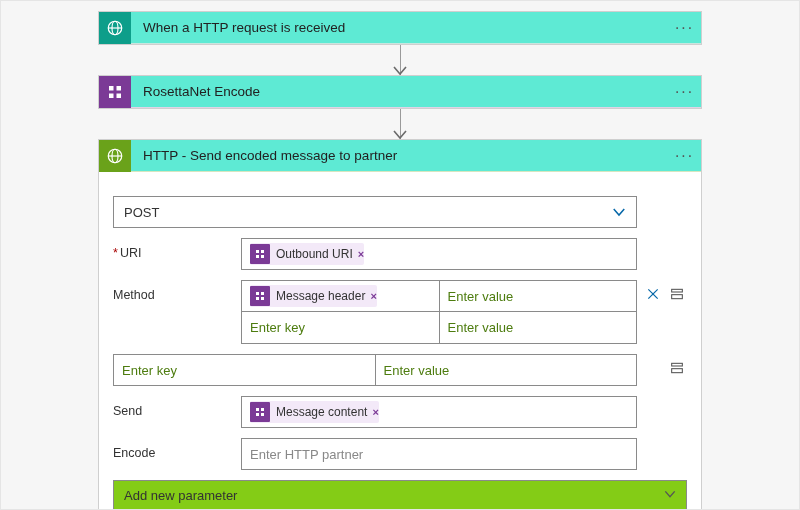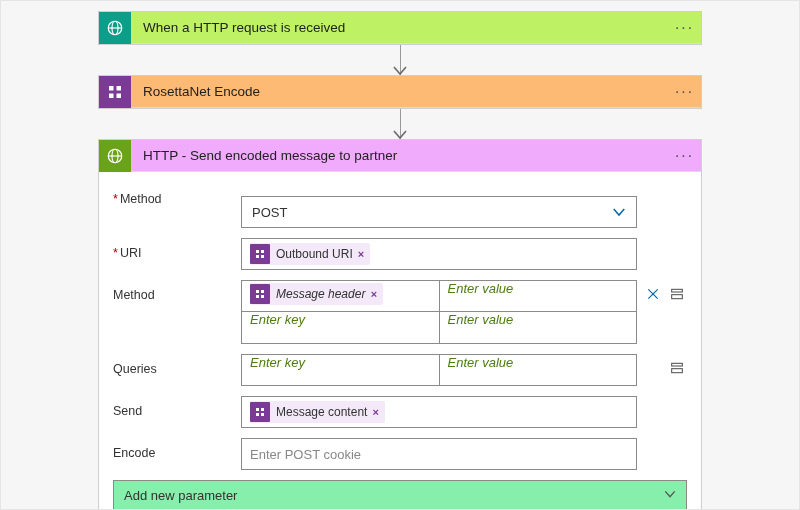--- a/index.html
+++ b/index.html
@@ -15,25 +15,25 @@
   }
   .header {
     display: flex; align-items: center; height: 32px;
   }
   .header .iconbox {
     width: 32px; height: 32px; display: flex; align-items: center; justify-content: center;
     color: #fff; flex: 0 0 32px;
   }
   .header .title { flex: 1; padding: 0 12px; font-size: 13.5px; color: #222; }
   .header .dots { width: 34px; text-align: center; color: #555; font-size: 16px; letter-spacing: 1px; cursor: pointer; }
-  .hdr-teal { background: #bef264; border-bottom: 1px solid #c8e6df; }
+  .hdr-teal { background: #5eead4; border-bottom: 1px solid #c8e6df; }
   .hdr-teal .iconbox { background: #0d9e8a; }
-  .hdr-purple { background: #fdba74; border-bottom: 1px solid #e0d3e6; }
+  .hdr-purple { background: #5eead4; border-bottom: 1px solid #e0d3e6; }
   .hdr-purple .iconbox { background: #7b3a96; }
-  .hdr-green { background: #f0abfc; border-bottom: 1px solid #d6e6c0; }
+  .hdr-green { background: #5eead4; border-bottom: 1px solid #d6e6c0; }
   .hdr-green .iconbox { background: #6aa21a; }
 
   .connector { width: 604px; margin: 0 auto; height: 30px; position: relative; }
   .connector::before {
     content: ""; position: absolute; left: 50%; top: 0; bottom: 0;
     border-left: 1px solid #9a9a9a;
   }
   .connector svg { position: absolute; left: 50%; bottom: -1px; transform: translateX(-50%); }
 
   .body { padding: 12px 14px 12px 14px; }
@@ -48,42 +48,42 @@
     border: 1px solid #8a8a8a; min-height: 32px; display: flex; align-items: center;
     padding: 0 8px; background: #fff; font-size: 13px; color: #333;
   }
   .input.placeholder { color: #888; font-style: normal; }
   .select {
     border: 1px solid #8a8a8a; height: 32px; display: flex; align-items: center;
     background: #fff; position: relative; padding-left: 10px; margin-top: 12px;
   }
   .select .chev { position: absolute; right: 8px; top: 6px; color: #0567a8; }
   .kv { display: flex; }
-  .kv .cell { flex: 1; border: 1px solid #8a8a8a; min-height: 32px; display: flex; align-items: flex-start; padding: 0 8px; font-style: italic; }
+  .kv .cell { flex: 1; border: 1px solid #8a8a8a; min-height: 32px; display: flex; align-items: center; padding: 0 8px; }
   .kv .cell + .cell { border-left: none; }
   .kv + .kv .cell { border-top: none; }
   .ph { color: #4d7c0f; }
 
   .token {
     display: inline-flex; align-items: center; height: 22px;
     background: #f3e9f8; border-radius: 2px; font-size: 12px; color: #333;
-    padding-right: 6px; margin: 2px 0;
+    margin: 2px 0;
   }
   .token .ticon {
     width: 20px; height: 20px; background: #7b3a96; margin-right: 6px;
     display: flex; align-items: center; justify-content: center; border-radius: 1px;
   }
   .token .tx { color: #7b3a96; font-weight: bold; margin-left: 5px; font-size: 11px; }
 
   .iconbtn { width: 16px; height: 16px; color: #555; cursor: pointer; }
 
   .addparam {
     width: 100%; height: 30px; border: 1px solid #8a8a8a;
     display: flex; align-items: center; padding: 0 10px; font-size: 13px; color: #333;
-    position: relative; background: #86efac; cursor: pointer; margin-top: 4px;
+    position: relative; background: #84cc16; cursor: pointer; margin-top: 4px;
   }
   .addparam .chev { position: absolute; right: 8px; top: 5px; color: #555; }
 
   svg.glyph { width: 16px; height: 16px; }
   svg.glyph18 { width: 18px; height: 18px; }
 </style>
 </head>
 <body>
 
 <div class="canvas">
@@ -139,23 +139,20 @@
               <line x1="3" y1="12" x2="21" y2="12"></line>
           </svg>
         </div>
         <div class="title">HTTP - Send encoded message to partner</div>
         <div class="dots">···</div>
       </div>
 
       <div class="body">
 
         <div class="row">
-          <div class="label">
-            <span class="req">*</span><span>Method</span>
-          </div>
           <div class="fieldarea">
             <div class="select">
               <span>POST</span>
               <span class="chev">
                 <svg width="18" height="18" viewBox="0 0 24 24" fill="none" stroke="#0567a8" stroke-width="2">
                     <path d="M5 8 L12 16 L19 8"></path>
                   </svg>
               </span>
             </div>
           </div>
@@ -220,21 +217,20 @@
             <span class="iconbtn">
               <svg class="glyph" viewBox="0 0 24 24" stroke="#555" stroke-width="1.6" fill="none">
                   <rect x="4" y="5" width="16" height="4"></rect>
                   <rect x="4" y="13" width="16" height="6"></rect>
                 </svg>
             </span>
           </div>
         </div>
 
         <div class="row">
-          <div class="label">Queries</div>
           <div class="fieldarea">
             <div class="kv">
               <div class="cell ph">Enter key</div>
               <div class="cell ph">Enter value</div>
             </div>
           </div>
           <div class="sidectl">
             <span style="width:16px"></span>
             <span class="iconbtn">
               <svg class="glyph" viewBox="0 0 24 24" stroke="#555" stroke-width="1.6" fill="none">
@@ -262,21 +258,21 @@
                 <span class="tx">×</span>
               </span>
             </div>
           </div>
           <div class="sidectl"></div>
         </div>
 
         <div class="row">
           <div class="label">Encode</div>
           <div class="fieldarea">
-            <div class="input placeholder">Enter POST cookie</div>
+            <div class="input placeholder">Enter HTTP partner</div>
           </div>
           <div class="sidectl"></div>
         </div>
 
         <div class="addparam">
           <span>Add new parameter</span>
           <span class="chev">
             <svg width="16" height="16" viewBox="0 0 24 24" fill="none" stroke="#555" stroke-width="2">
                 <path d="M5 8 L12 16 L19 8"></path>
               </svg>

